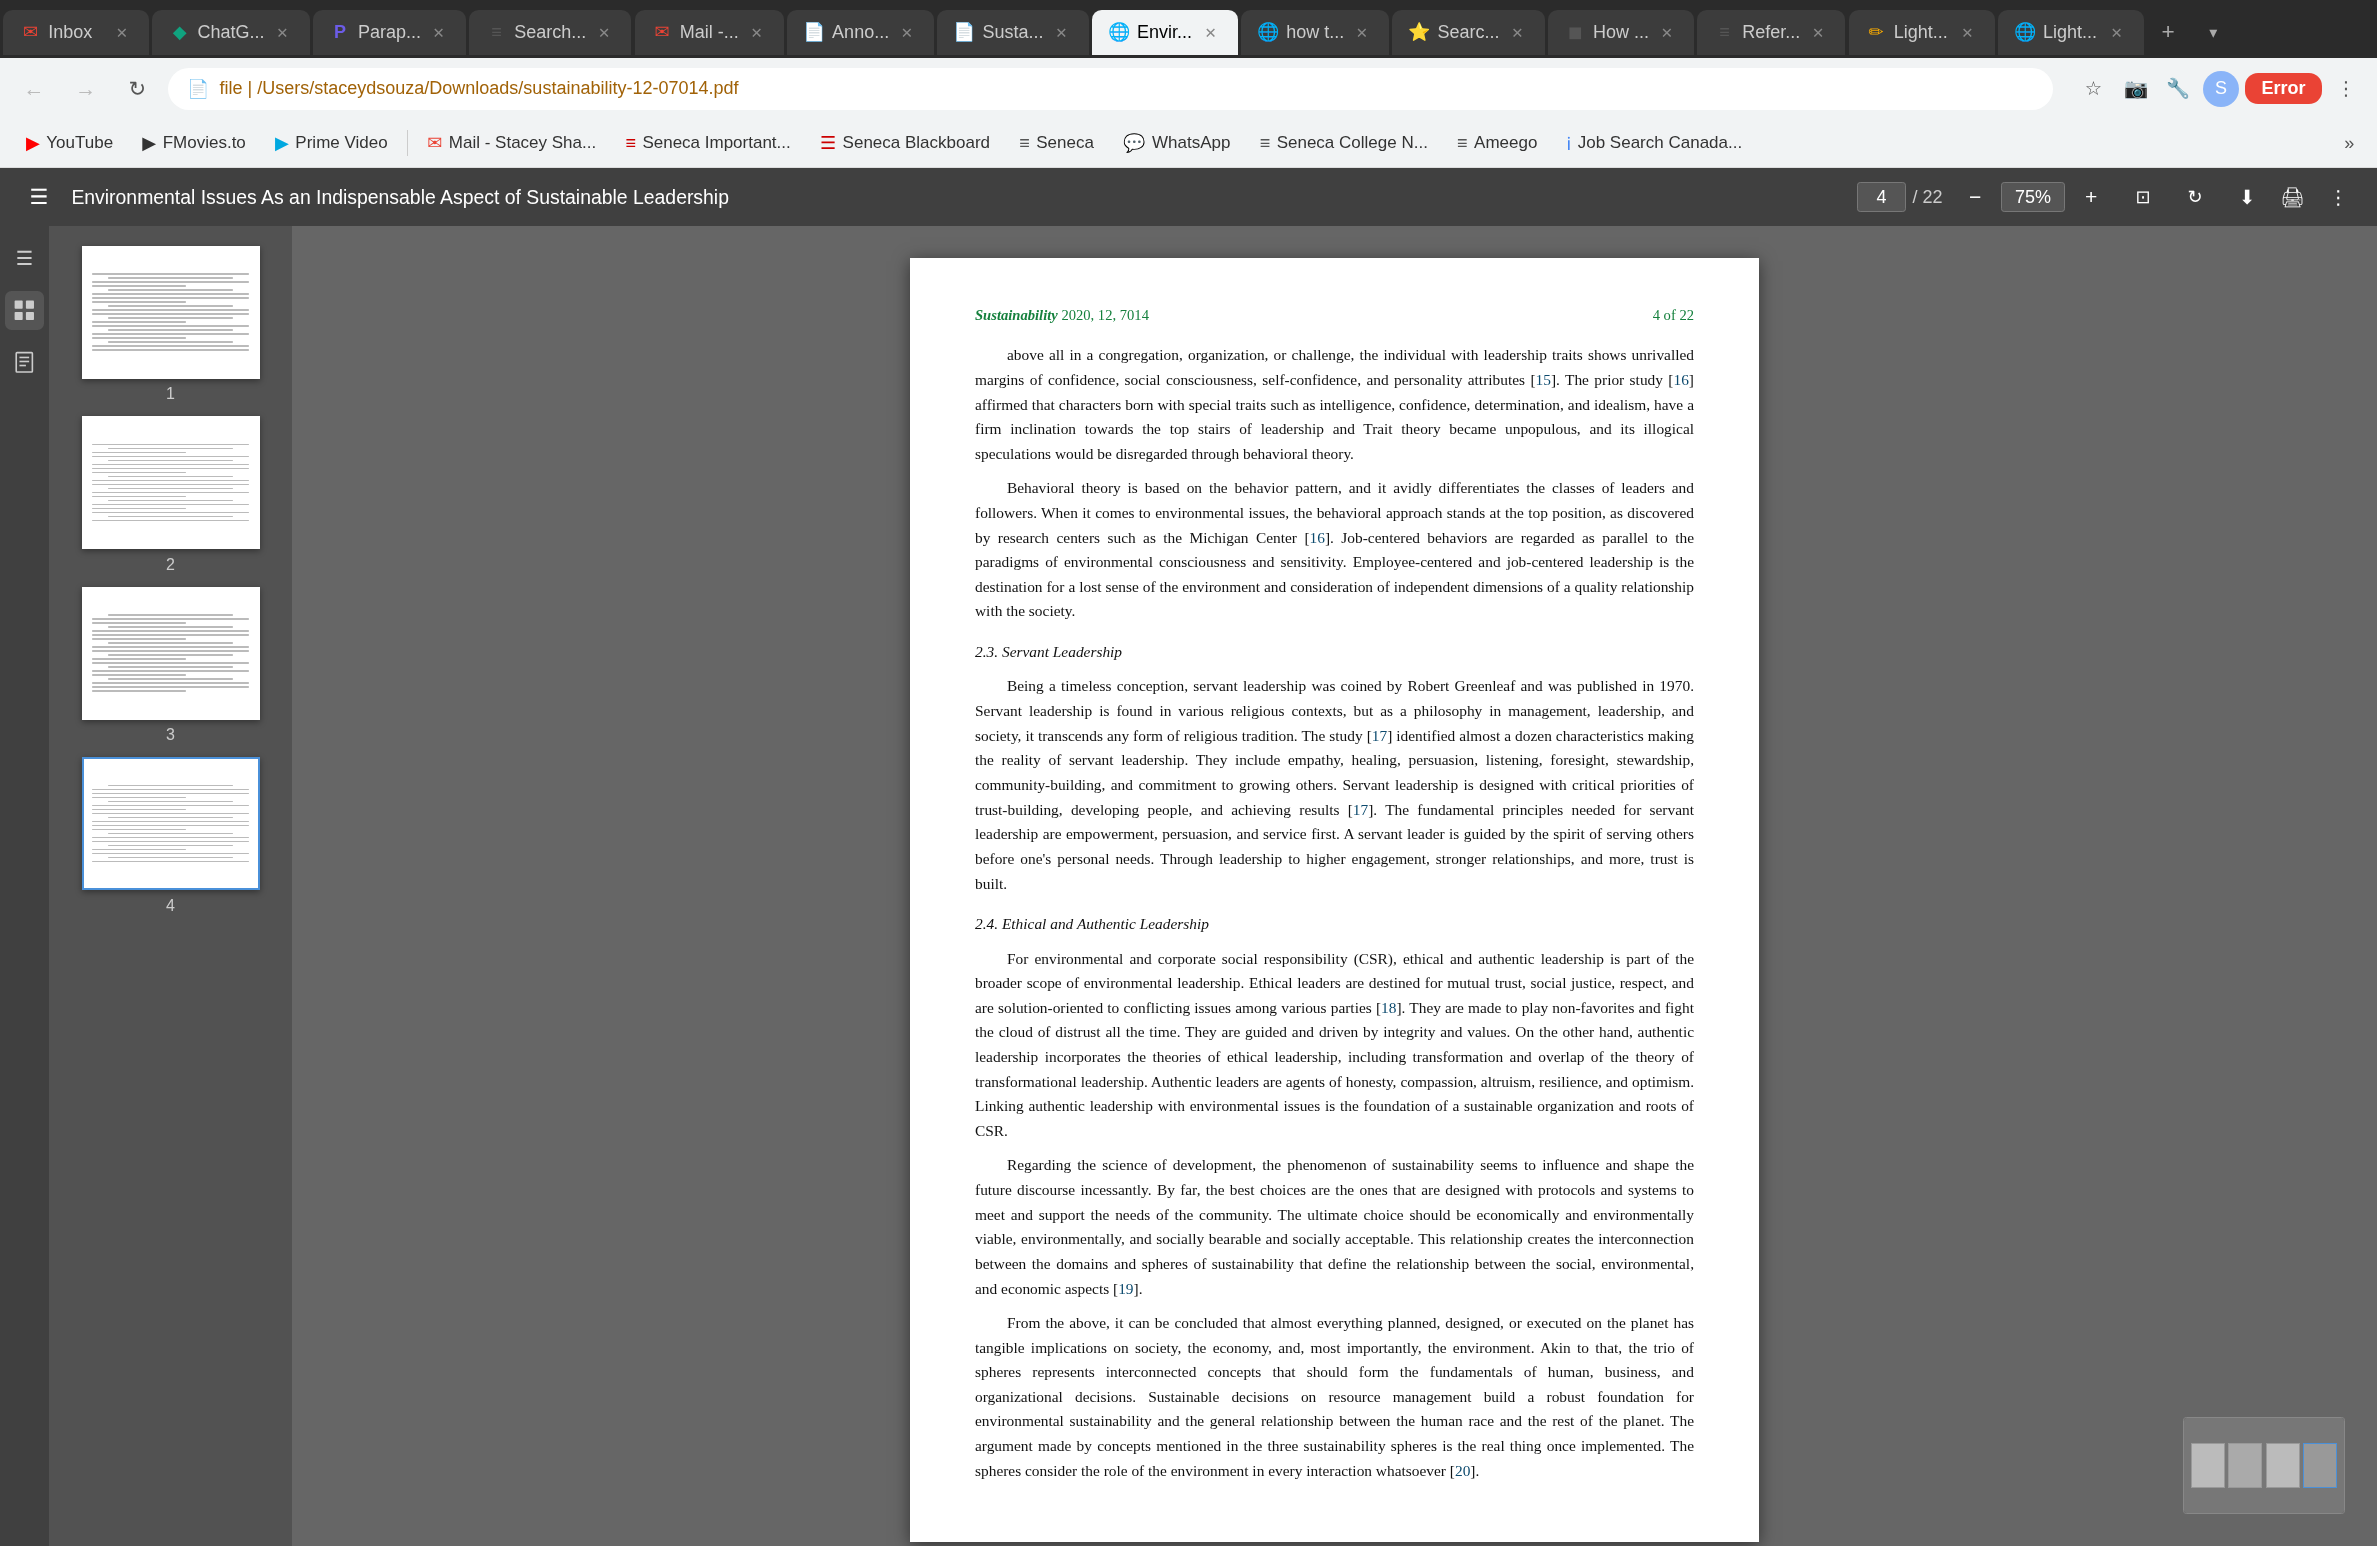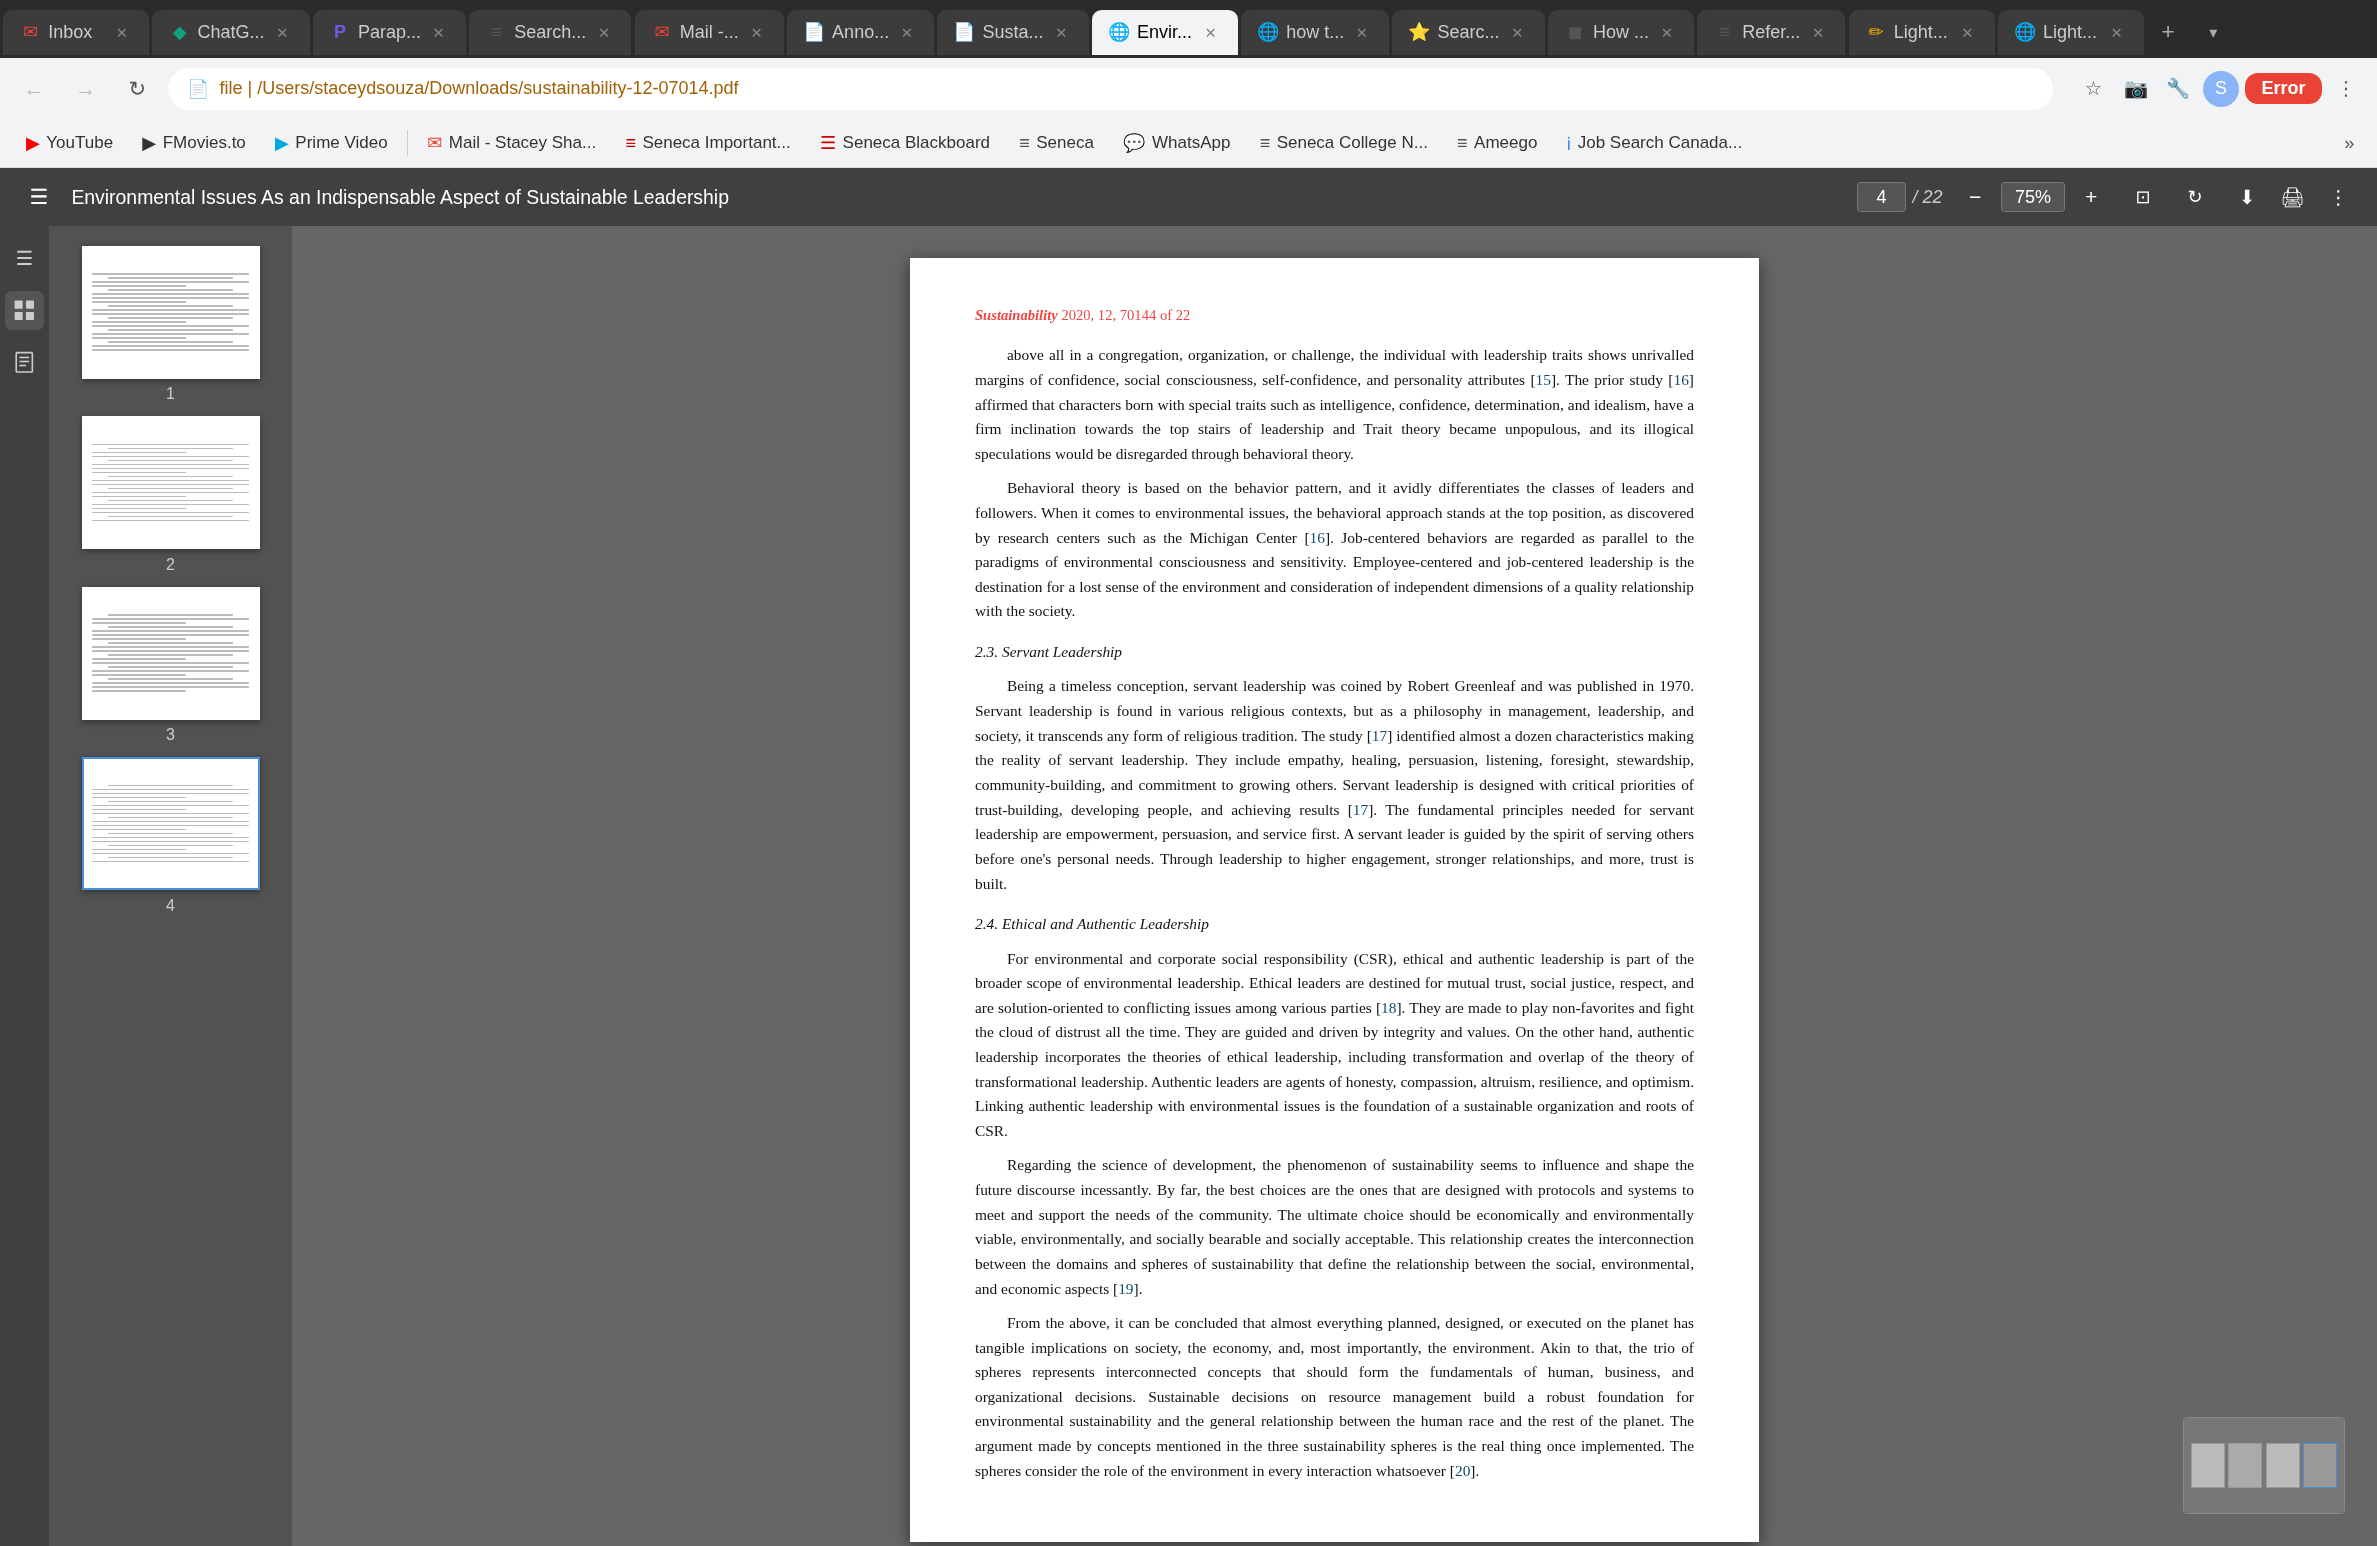--- a/index.html
+++ b/index.html
@@ -57,21 +57,21 @@
     .thumb-label { color: #ccc; font-size: 16px; }
 
     
     .pdf-left-panel { width: 49px; background: #404040; display: flex; flex-direction: column; align-items: center; padding: 13px 0; gap: 13px; }
     .left-panel-icon { width: 39px; height: 39px; display: flex; align-items: center; justify-content: center; cursor: pointer; color: #ccc; font-size: 19.4px; border-radius: 6.5px; }
     .left-panel-icon.active { background: #555; color: white; }
 
     
     .pdf-main { flex: 1; display: flex; justify-content: center; align-items: flex-start; overflow-y: auto; padding: 32px; background: #666; }
     .pdf-page { background: white; width: 849px; min-height: 1132px; padding: 49px 65px; box-shadow: 0 3.2px 16px rgba(0,0,0,0.5); font-family: 'Times New Roman', serif; }
-    .pdf-page-header { display: flex; justify-content: flex-start; font-size: 14.6px; color: #ef4444; margin-bottom: 19.4px; }
+    .pdf-page-header { display: flex; justify-content: space-between; font-size: 14.6px; color: #15803d; margin-bottom: 19.4px; }
     .pdf-journal { font-size: 14.6px; }
     .pdf-journal em { font-style: italic; font-weight: bold; }
     .pdf-page-num-right { font-size: 14.6px; }
     .pdf-body { font-size: 15.4px; line-height: 1.6; color: #111; text-align: justify; }
     .pdf-body p { margin-bottom: 9.7px; text-indent: 32px; }
     .pdf-body .section-heading { font-style: italic; font-size: 15.4px; margin: 16px 0 9.7px; text-indent: 0; font-weight: normal; }
     .pdf-ref { color: #0c4a6e; cursor: pointer; }
 
     
     .mini-preview { position: fixed; bottom: 32px; right: 32px; width: 162px; height: 97px; background: #555; border: 1.6px solid #888; border-radius: 3.2px; overflow: hidden; }
@@ -238,21 +238,21 @@
   </div>
 </div>
 
 <div class="pdf-viewer">
 
   <div class="pdf-toolbar">
     <div class="pdf-menu-btn">☰</div>
     <span class="pdf-title">Environmental Issues As an Indispensable Aspect of Sustainable Leadership</span>
     <div class="pdf-page-input">
       <input class="pdf-page-num" value="4" style="background: rgb(85, 85, 85); border: 0.8px solid rgb(119, 119, 119); border-radius: 3.2px; padding: 3.2px 6.5px; color: white; font-size: 18px; width: 49px; text-align: center; outline: none;">
-      <span style="color:#ccc;font-style:italic;">/ 22</span>
+      <span style="color:#ccc;">/ 22</span>
     </div>
     <div class="pdf-zoom">
       <div class="pdf-tool-btn" style="font-size:21px;">−</div>
       <span class="pdf-zoom-val">75%</span>
       <div class="pdf-tool-btn" style="font-size:21px;">+</div>
     </div>
     <div class="pdf-tool-btn" style="font-size:18px;">⊡</div>
     <div class="pdf-tool-btn" style="font-size:18px;">↻</div>
     <div class="pdf-toolbar-right">
       <div class="pdf-tool-btn" style="font-size:19.4px;">⬇</div>

